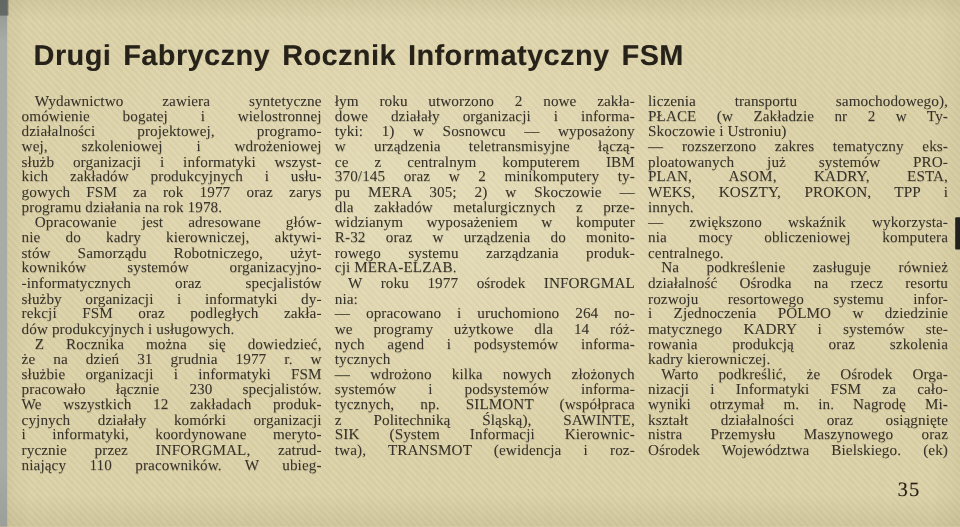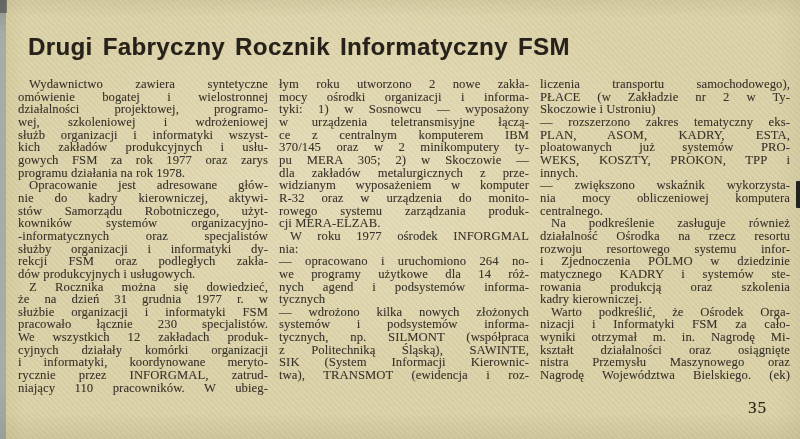--- a/index.html
+++ b/index.html
@@ -103,21 +103,21 @@
       <div class="line">służbie organizacji i informatyki FSM</div>
       <div class="line">pracowało łącznie 230 specjalistów.</div>
       <div class="line">We wszystkich 12 zakładach produk-</div>
       <div class="line">cyjnych działały komórki organizacji</div>
       <div class="line">i informatyki, koordynowane meryto-</div>
       <div class="line">rycznie przez INFORGMAL, zatrud-</div>
       <div class="line">niający 110 pracowników. W ubieg-</div>
     </div>
   <div class="col">
       <div class="line">łym roku utworzono 2 nowe zakła-</div>
-      <div class="line">mocy ośrodki organizacji i informa-</div>
+      <div class="line">dowe działały organizacji i informa-</div>
       <div class="line">tyki: 1) w Sosnowcu — wyposażony</div>
       <div class="line">w urządzenia teletransmisyjne łączą-</div>
       <div class="line">ce z centralnym komputerem IBM</div>
       <div class="line">370/145 oraz w 2 minikomputery ty-</div>
       <div class="line">pu MERA 305; 2) w Skoczowie —</div>
       <div class="line">dla zakładów metalurgicznych z prze-</div>
       <div class="line">widzianym wyposażeniem w komputer</div>
       <div class="line">R-32 oraz w urządzenia do monito-</div>
       <div class="line">rowego systemu zarządzania produk-</div>
       <div class="line end">cji MERA-ELZAB.</div>
@@ -132,36 +132,36 @@
       <div class="line">tycznych, np. SILMONT (współpraca</div>
       <div class="line">z Politechniką Śląską), SAWINTE,</div>
       <div class="line">SIK (System Informacji Kierownic-</div>
       <div class="line">twa), TRANSMOT (ewidencja i roz-</div>
     </div>
   <div class="col">
       <div class="line">liczenia transportu samochodowego),</div>
       <div class="line">PŁACE (w Zakładzie nr 2 w Ty-</div>
       <div class="line end">Skoczowie i Ustroniu)</div>
       <div class="line">— rozszerzono zakres tematyczny eks-</div>
+      <div class="line">ploatowanych już systemów PRO-</div>
       <div class="line">PLAN, ASOM, KADRY, ESTA,</div>
-      <div class="line">ploatowanych już systemów PRO-</div>
       <div class="line">WEKS, KOSZTY, PROKON, TPP i</div>
       <div class="line end">innych.</div>
       <div class="line">— zwiększono wskaźnik wykorzysta-</div>
       <div class="line">nia mocy obliczeniowej komputera</div>
       <div class="line end">centralnego.</div>
       <div class="line indent">Na podkreślenie zasługuje również</div>
       <div class="line">działalność Ośrodka na rzecz resortu</div>
       <div class="line">rozwoju resortowego systemu infor-</div>
       <div class="line">i Zjednoczenia POLMO w dziedzinie</div>
       <div class="line">matycznego KADRY i systemów ste-</div>
       <div class="line">rowania produkcją oraz szkolenia</div>
       <div class="line end">kadry kierowniczej.</div>
       <div class="line indent">Warto podkreślić, że Ośrodek Orga-</div>
       <div class="line">nizacji i Informatyki FSM za cało-</div>
       <div class="line">wyniki otrzymał m. in. Nagrodę Mi-</div>
       <div class="line">kształt działalności oraz osiągnięte</div>
       <div class="line">nistra Przemysłu Maszynowego oraz</div>
-      <div class="line">Nagrodę Województwa Bielskiego. (ek)</div>
+      <div class="line">Ośrodek Województwa Bielskiego. (ek)</div>
     </div>
 </div>
 
 <div class="page-number">35</div>
 
 </body></html>

